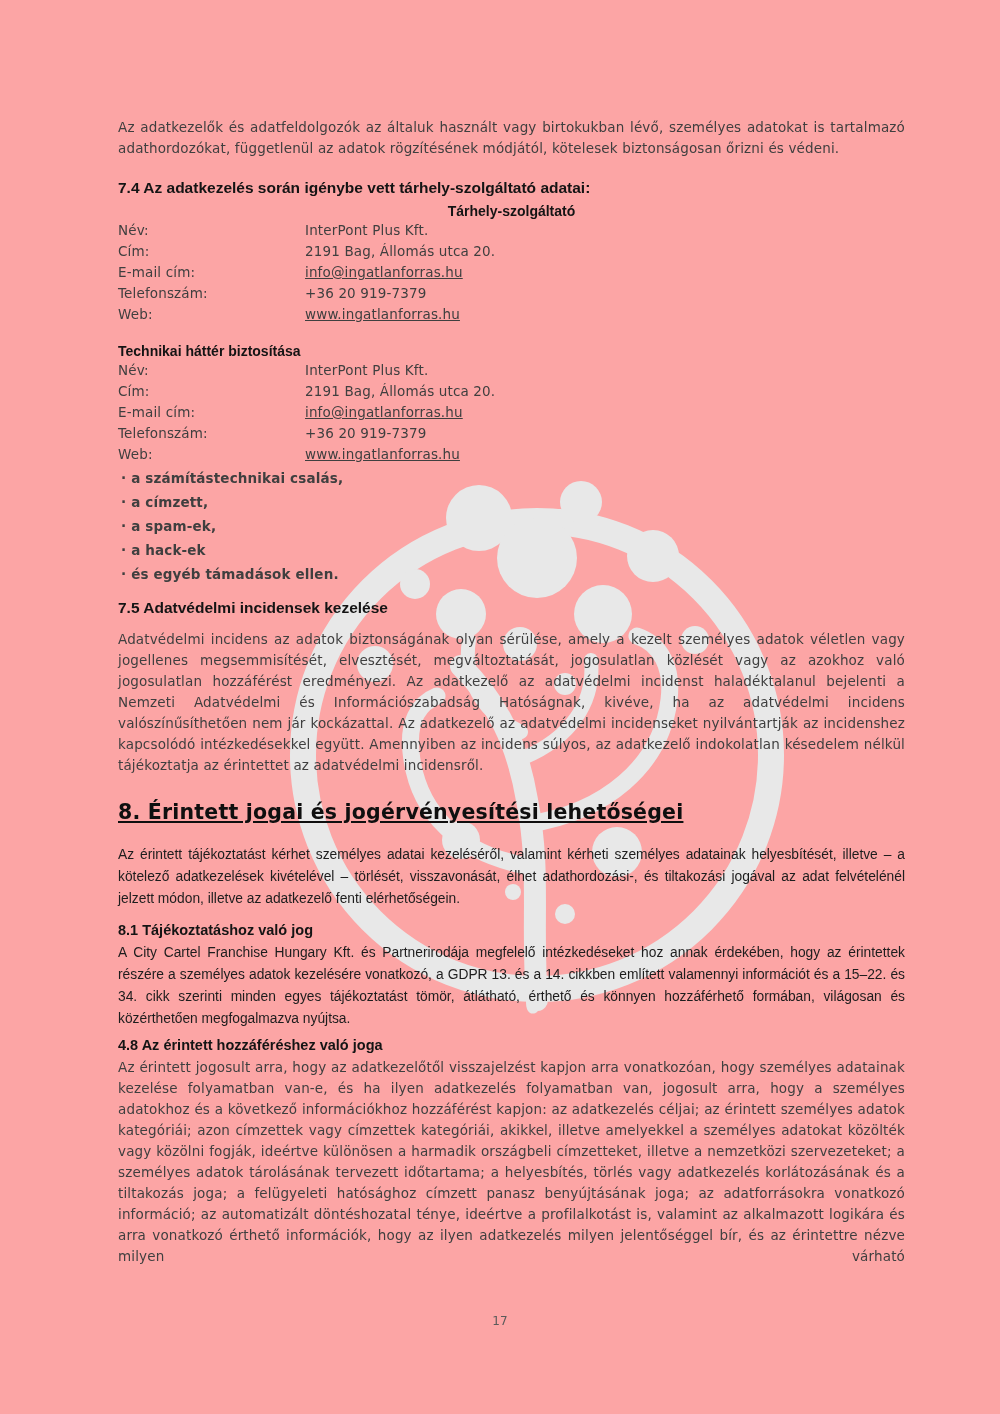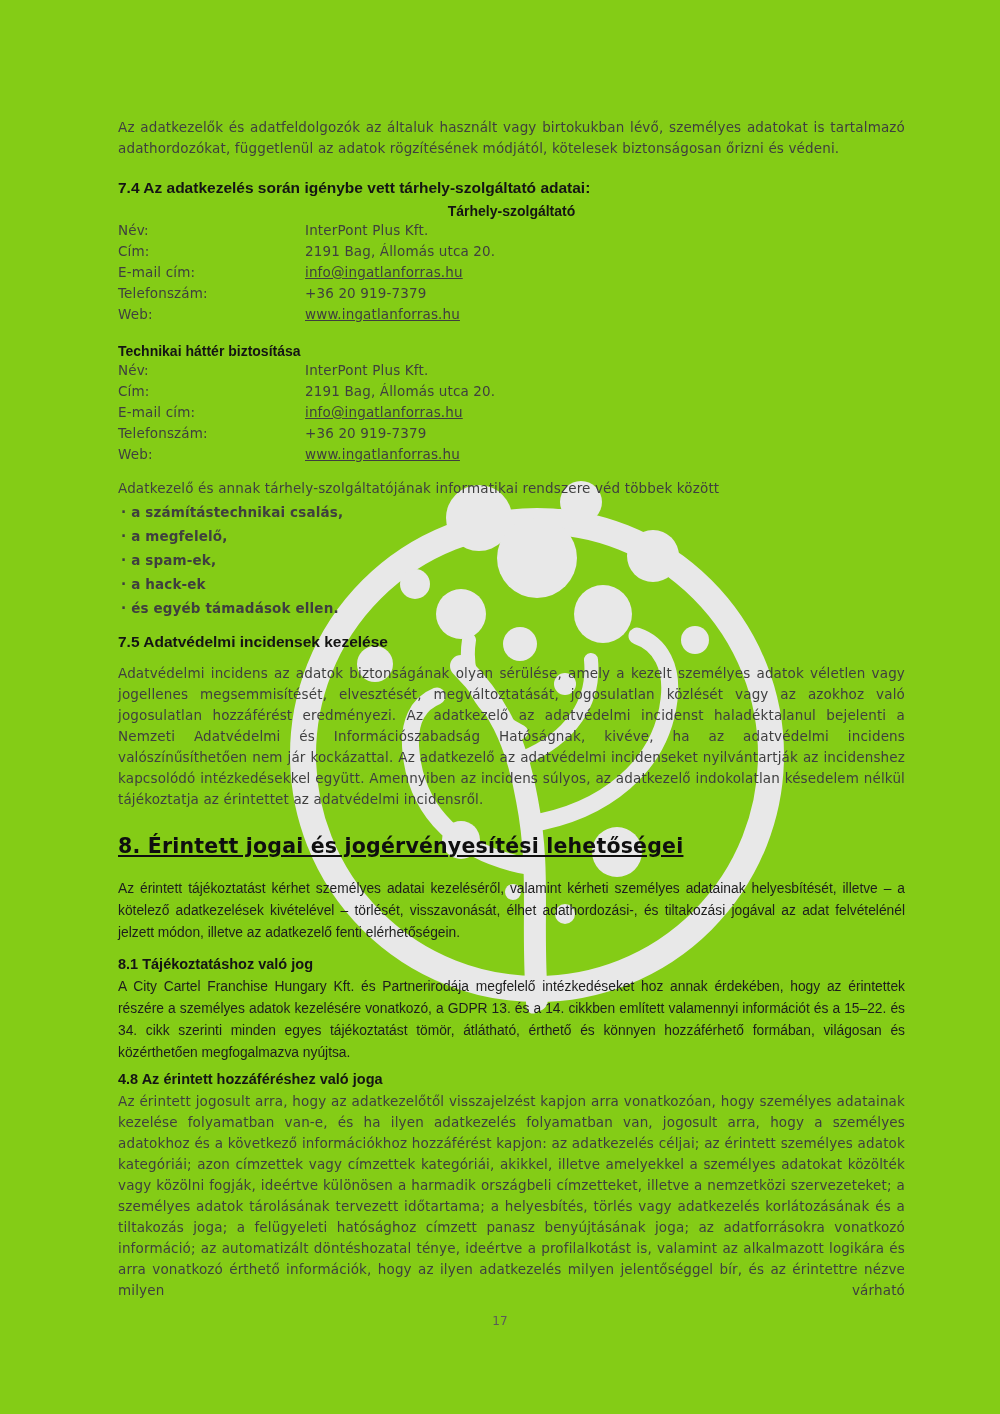--- a/index.html
+++ b/index.html
@@ -1,19 +1,19 @@
 <!DOCTYPE html>
 <html><head>
 <meta charset="utf-8">
 <style>
   html,body{margin:0;padding:0;background:#ffffff;}
   .page{
     position:relative;
     width:1000px;height:1414px;
-    background:#84cc16;
+    background:#fca5a5;
     overflow:hidden;
     color:#3f3f3f;
   }
   .watermark{
     position:absolute;left:263px;top:452px;width:548px;height:566px;
     z-index:0;pointer-events:none;
   }
   .content{
     position:absolute;left:0;top:0;width:1000px;
     padding:117px 95px 0 118px;box-sizing:border-box;
@@ -161,24 +161,23 @@
       <div class="crow">
         <span class="clabel">Telefonszám:</span>
         <span class="cvalue">+36 20 919-7379</span>
       </div>
       <div class="crow">
         <span class="clabel">Web:</span>
         <span class="cvalue link">www.ingatlanforras.hu</span>
       </div>
     </div>
 
-    <p class="geo mt-prot">Adatkezelő és annak tárhely-szolgáltatójának informatikai rendszere véd többek között</p>
     <ul class="bullets geo">
       <li>· a számítástechnikai csalás,</li>
-      <li>· a megfelelő,</li>
+      <li>· a címzett,</li>
       <li>· a spam-ek,</li>
       <li>· a hack-ek</li>
       <li>· és egyéb támadások ellen.</li>
     </ul>
 
     <h2 class="h-sec mt-h75">7.5 Adatvédelmi incidensek kezelése</h2>
     <p class="geo just mt-p75">Adatvédelmi incidens az adatok biztonságának olyan sérülése, amely a kezelt személyes adatok véletlen vagy jogellenes megsemmisítését, elvesztését, megváltoztatását, jogosulatlan közlését vagy az azokhoz való jogosulatlan hozzáférést eredményezi. Az adatkezelő az adatvédelmi incidenst haladéktalanul bejelenti a Nemzeti Adatvédelmi és Információszabadság Hatóságnak, kivéve, ha az adatvédelmi incidens valószínűsíthetően nem jár kockázattal. Az adatkezelő az adatvédelmi incidenseket nyilvántartják az incidenshez kapcsolódó intézkedésekkel együtt. Amennyiben az incidens súlyos, az adatkezelő indokolatlan késedelem nélkül tájékoztatja az érintettet az adatvédelmi incidensről.</p>
 
     <h1 class="h-big mt-h8">8. Érintett jogai és jogérvényesítési lehetőségei</h1>
     <p class="narrow just mt-p8">Az érintett tájékoztatást kérhet személyes adatai kezeléséről, valamint kérheti személyes adatainak helyesbítését, illetve – a kötelező adatkezelések kivételével – törlését, visszavonását, élhet adathordozási-, és tiltakozási jogával az adat felvételénél jelzett módon, illetve az adatkezelő fenti elérhetőségein.</p>

